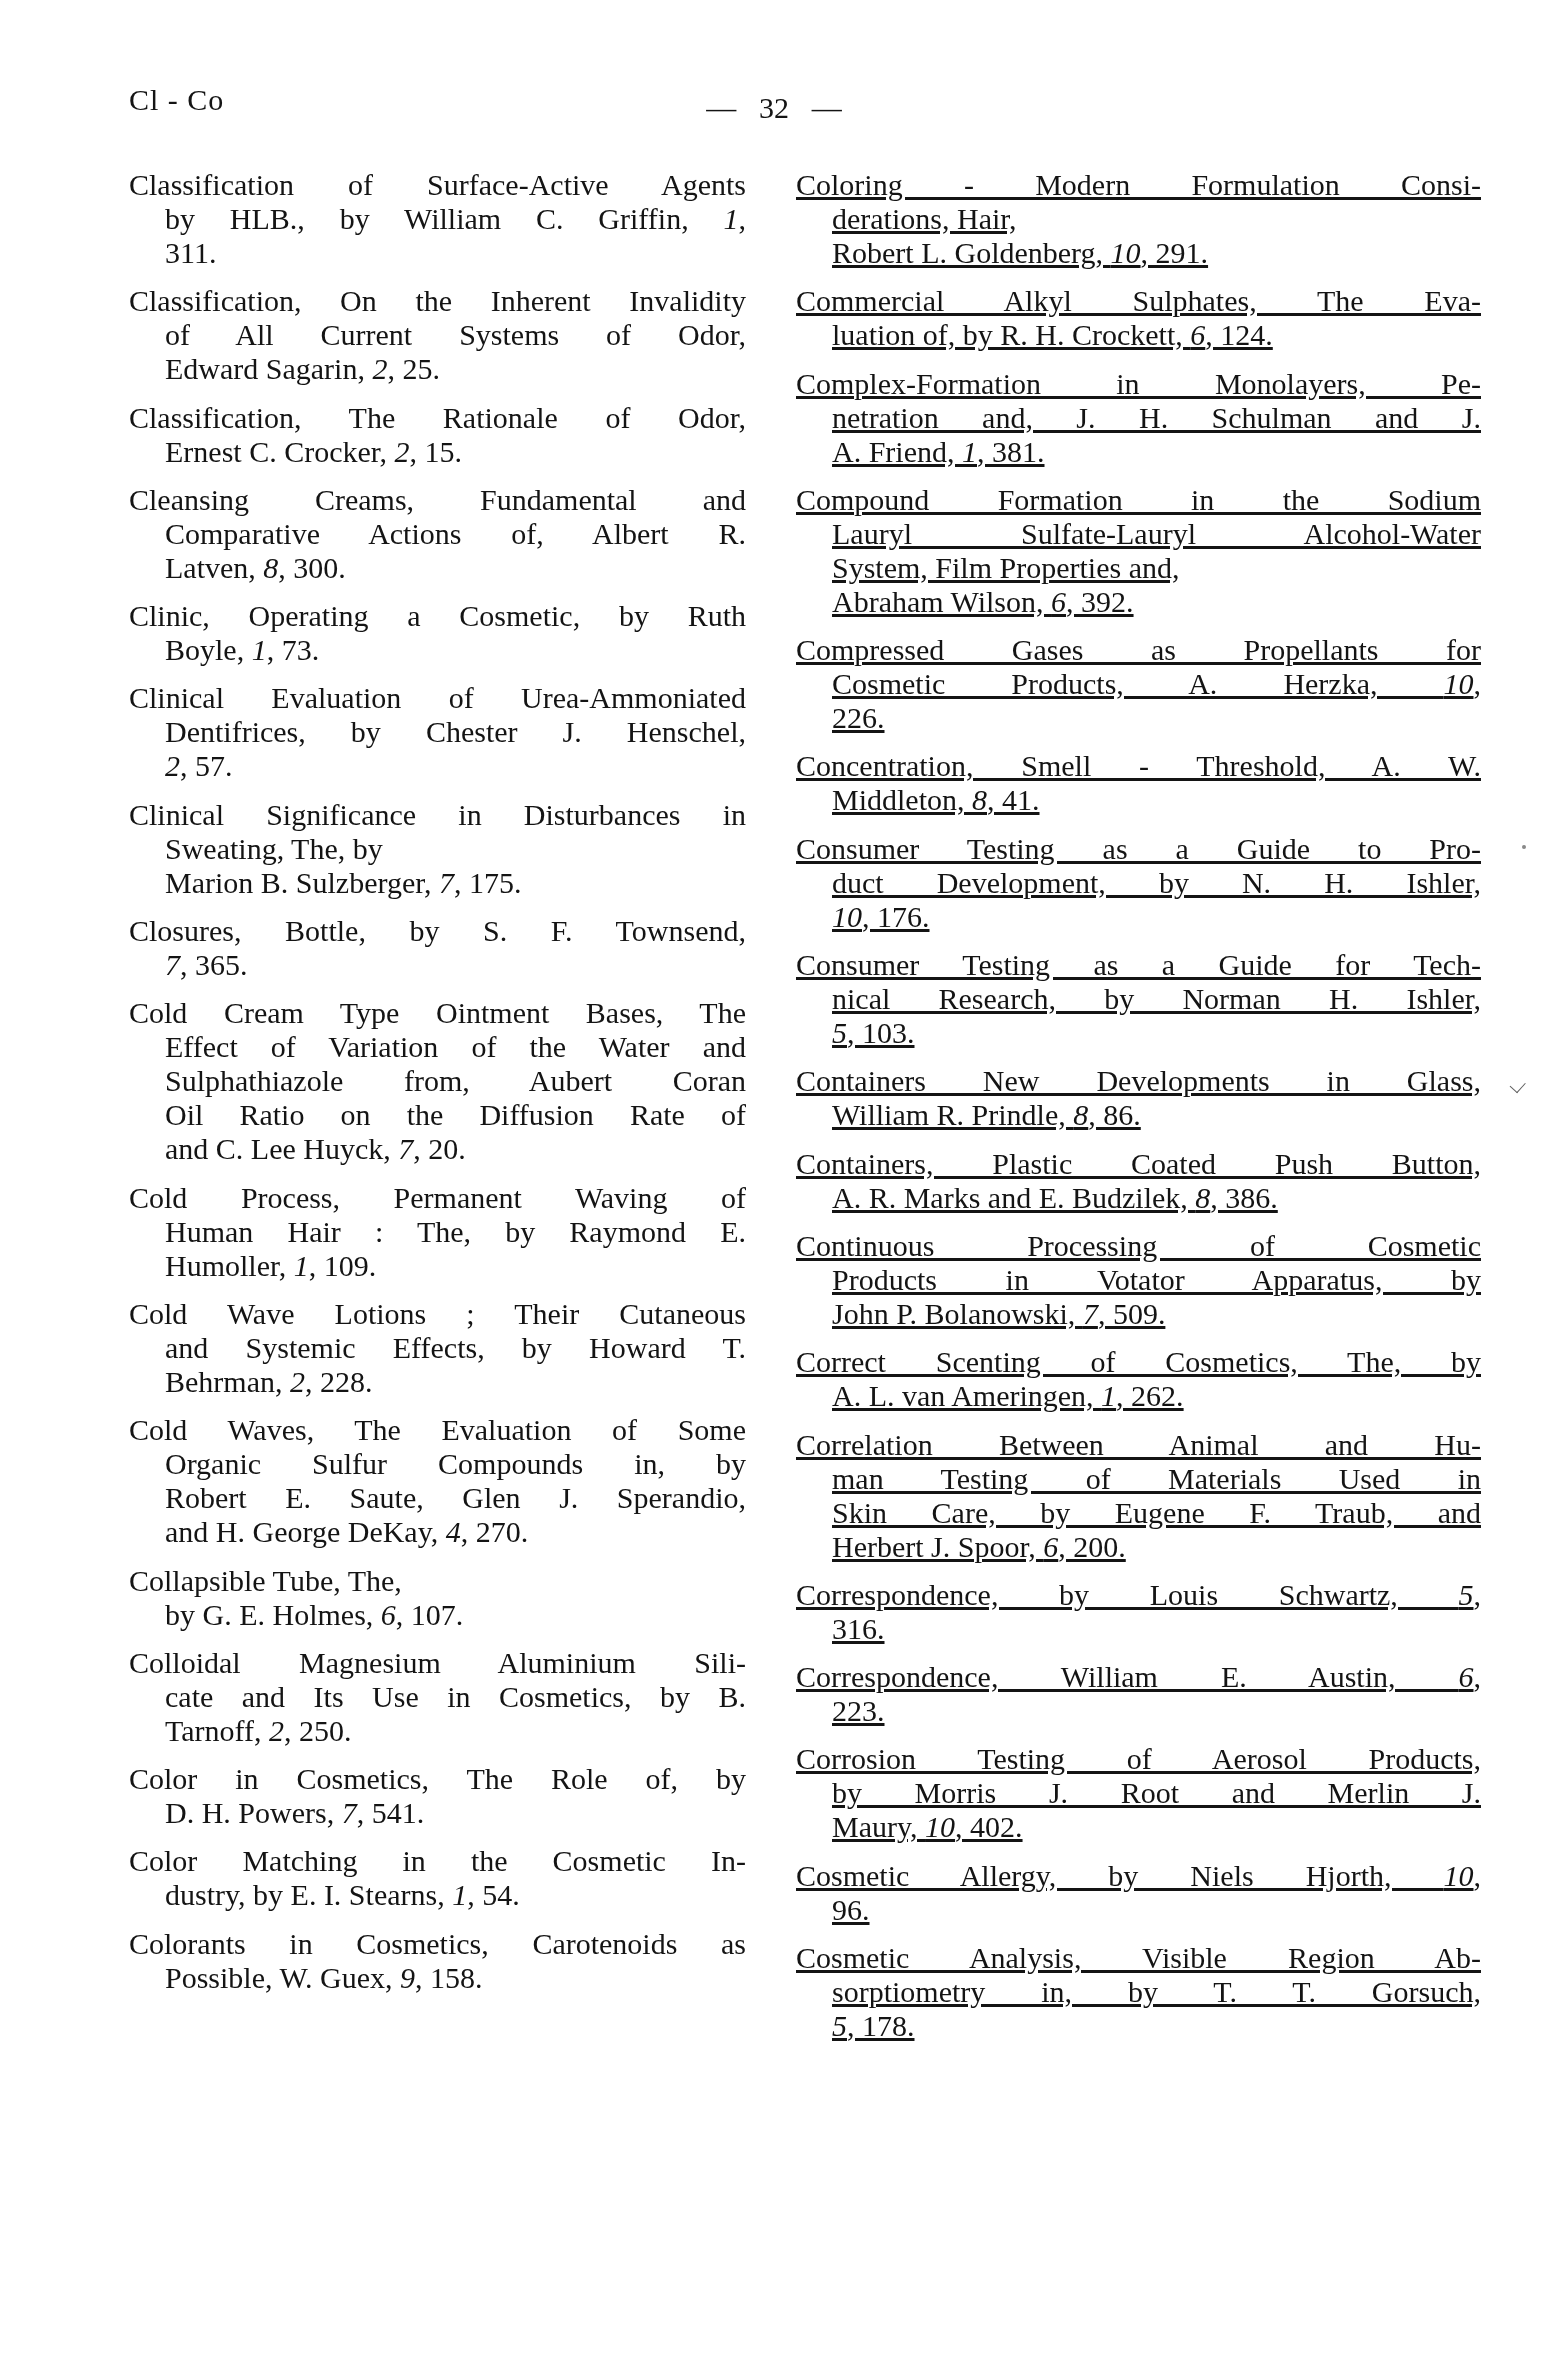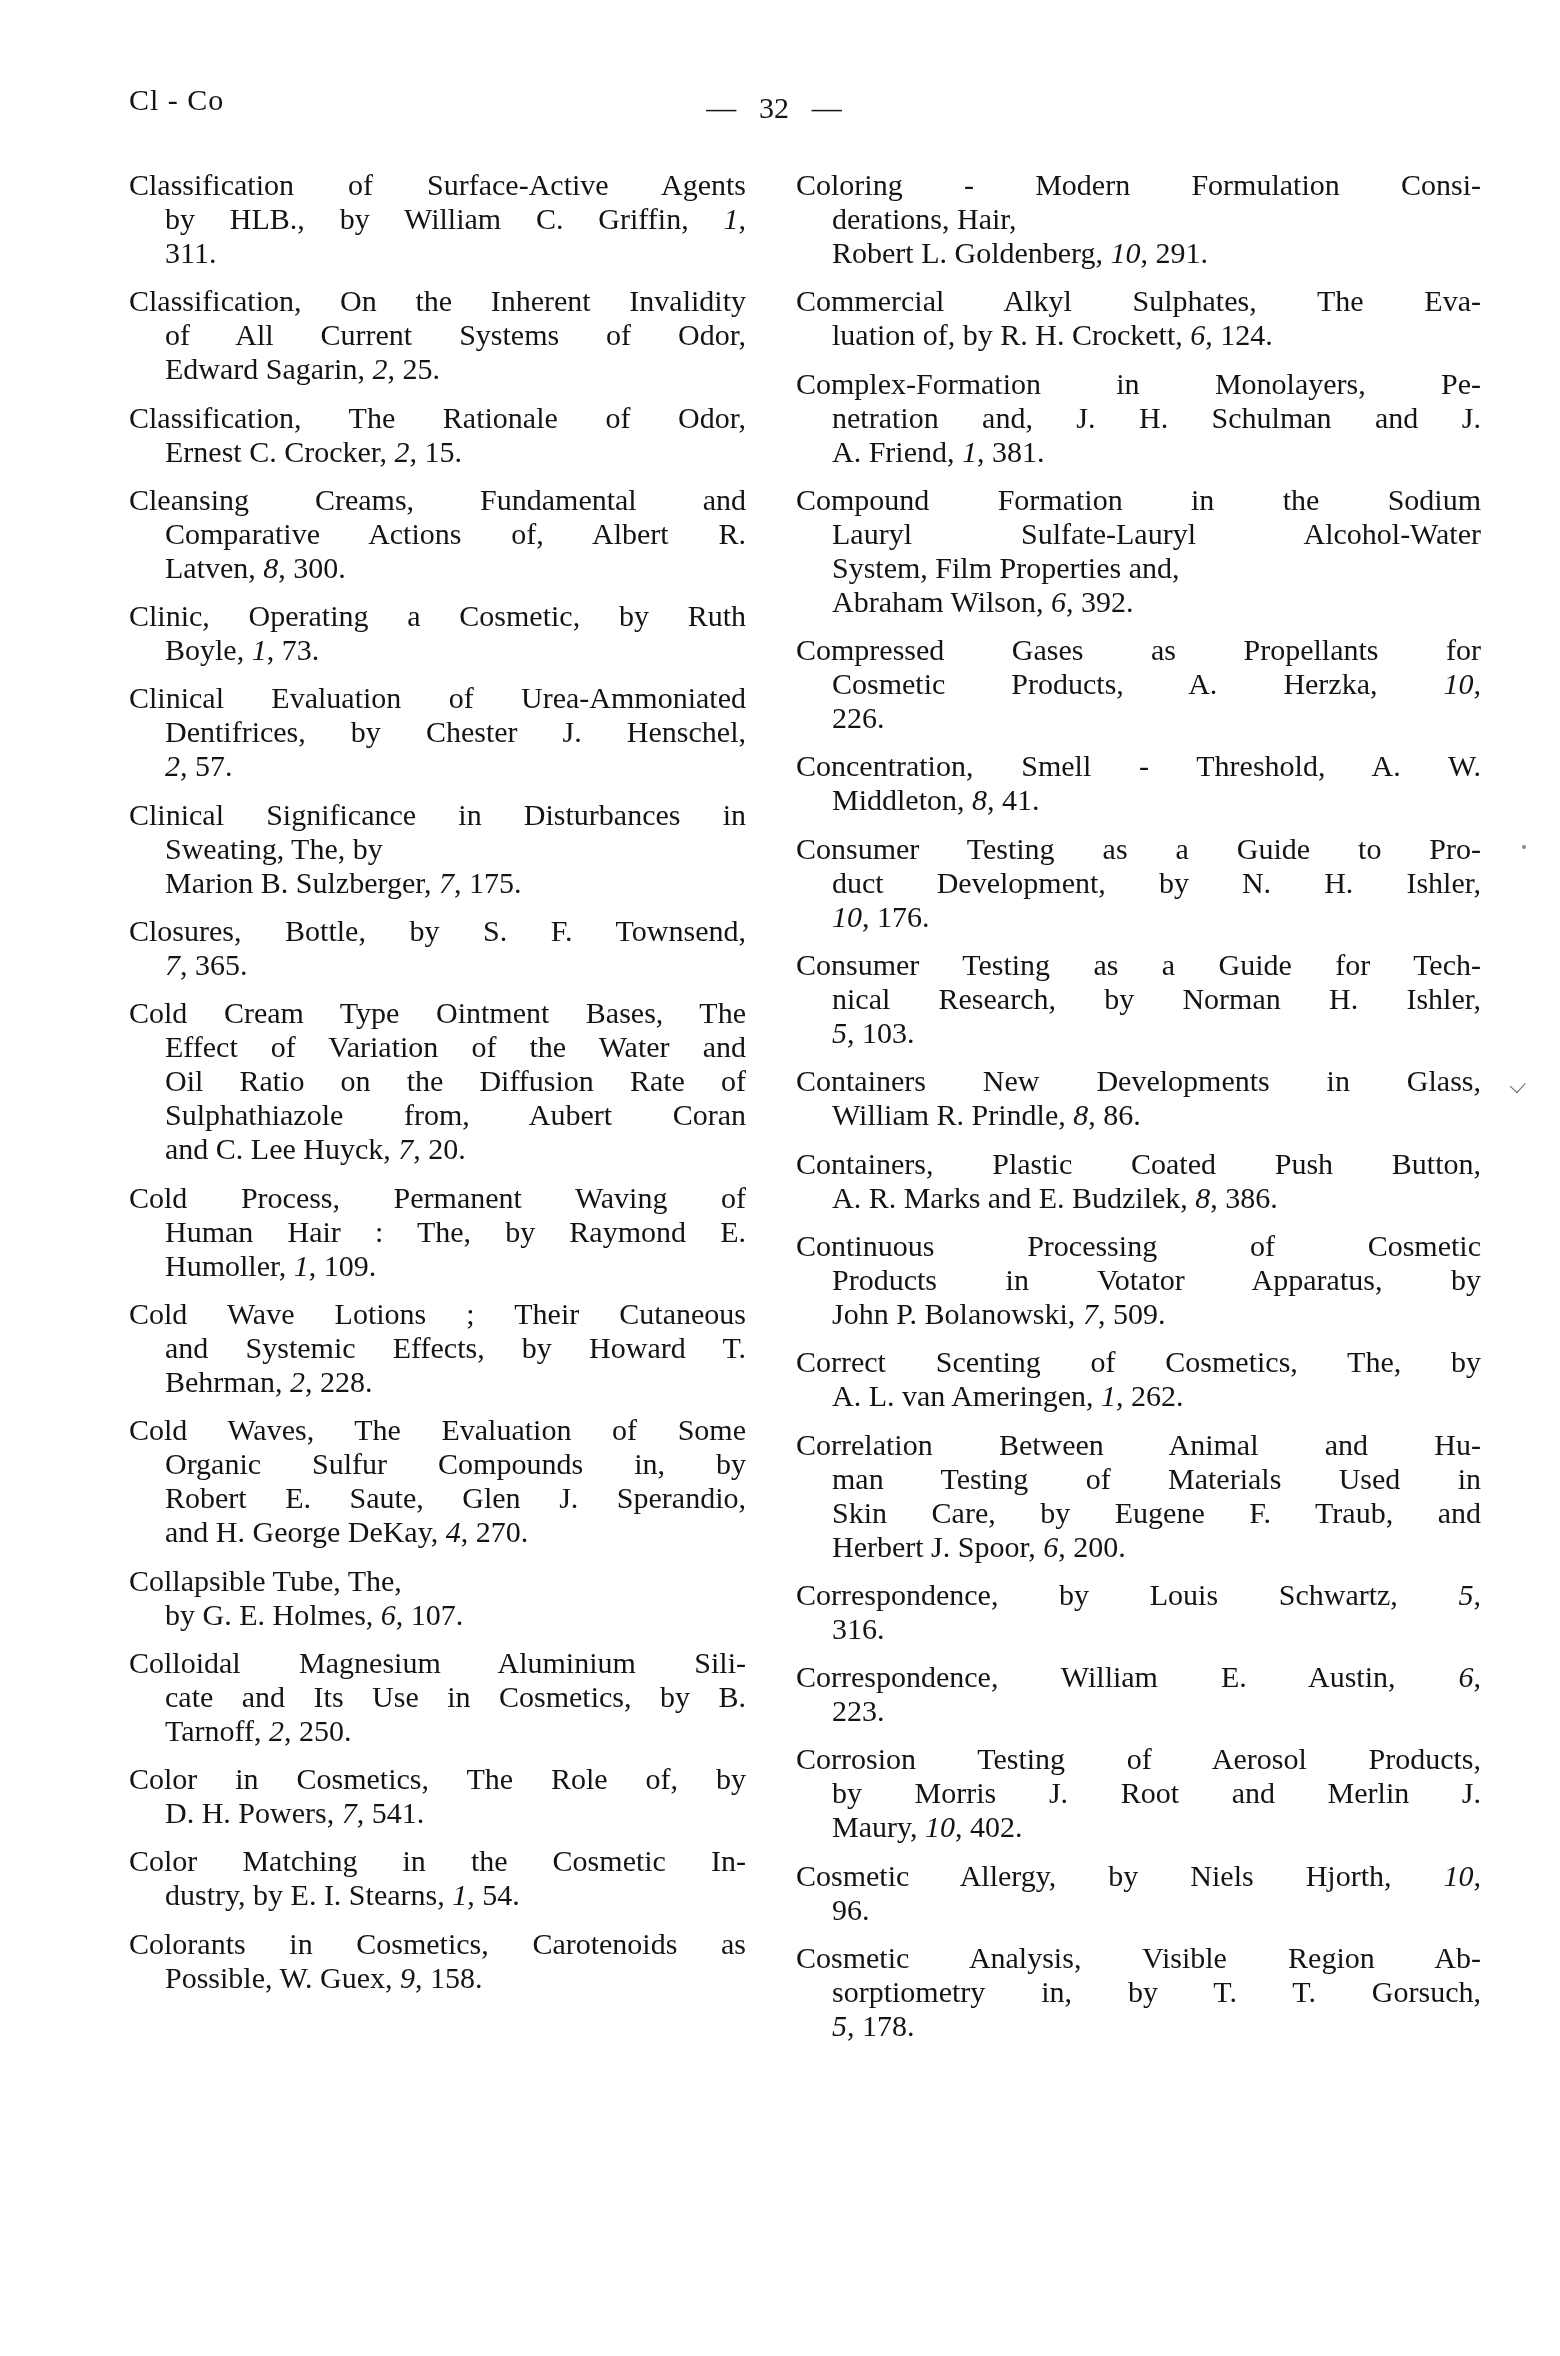--- a/index.html
+++ b/index.html
@@ -34,21 +34,21 @@
     word-spacing: 15.3px;
     white-space: nowrap;
   }
   .col {
     position: absolute;
     top: 168px;
     font-size: 30px;
     line-height: 34px;
   }
   .col-left  { left: 129px; width: 617px; }
-  .col-right { left: 796px; width: 685px; }
+  .col-right { left: 796px; width: 685px; text-decoration: underline; }
   .entry { margin-bottom: 14.3px; }
   .ln { text-align: left; }
   .ln.j {
     text-align: justify;
     text-align-last: justify;
   }
   .ln.c { padding-left: 36px; }
   .ln i { font-style: italic; }
   
   .artifact-check {
@@ -114,22 +114,22 @@
       <div class="ln c">Sweating, The, by</div>
       <div class="ln c">Marion B. Sulzberger, <i>7</i>, 175.</div>
     </div>
     <div class="entry">
       <div class="ln j">Closures, Bottle, by S. F. Townsend,</div>
       <div class="ln c"><i>7</i>, 365.</div>
     </div>
     <div class="entry">
       <div class="ln j">Cold Cream Type Ointment Bases, The</div>
       <div class="ln j c">Effect of Variation of the Water and</div>
+      <div class="ln j c">Sulphathiazole from, Aubert Coran</div>
       <div class="ln j c">Oil Ratio on the Diffusion Rate of</div>
-      <div class="ln j c">Sulphathiazole from, Aubert Coran</div>
       <div class="ln c">and C. Lee Huyck, <i>7</i>, 20.</div>
     </div>
     <div class="entry">
       <div class="ln j">Cold Process, Permanent Waving of</div>
       <div class="ln j c">Human Hair : The, by Raymond E.</div>
       <div class="ln c">Humoller, <i>1</i>, 109.</div>
     </div>
     <div class="entry">
       <div class="ln j">Cold Wave Lotions ; Their Cutaneous</div>
       <div class="ln j c">and Systemic Effects, by Howard T.</div>

